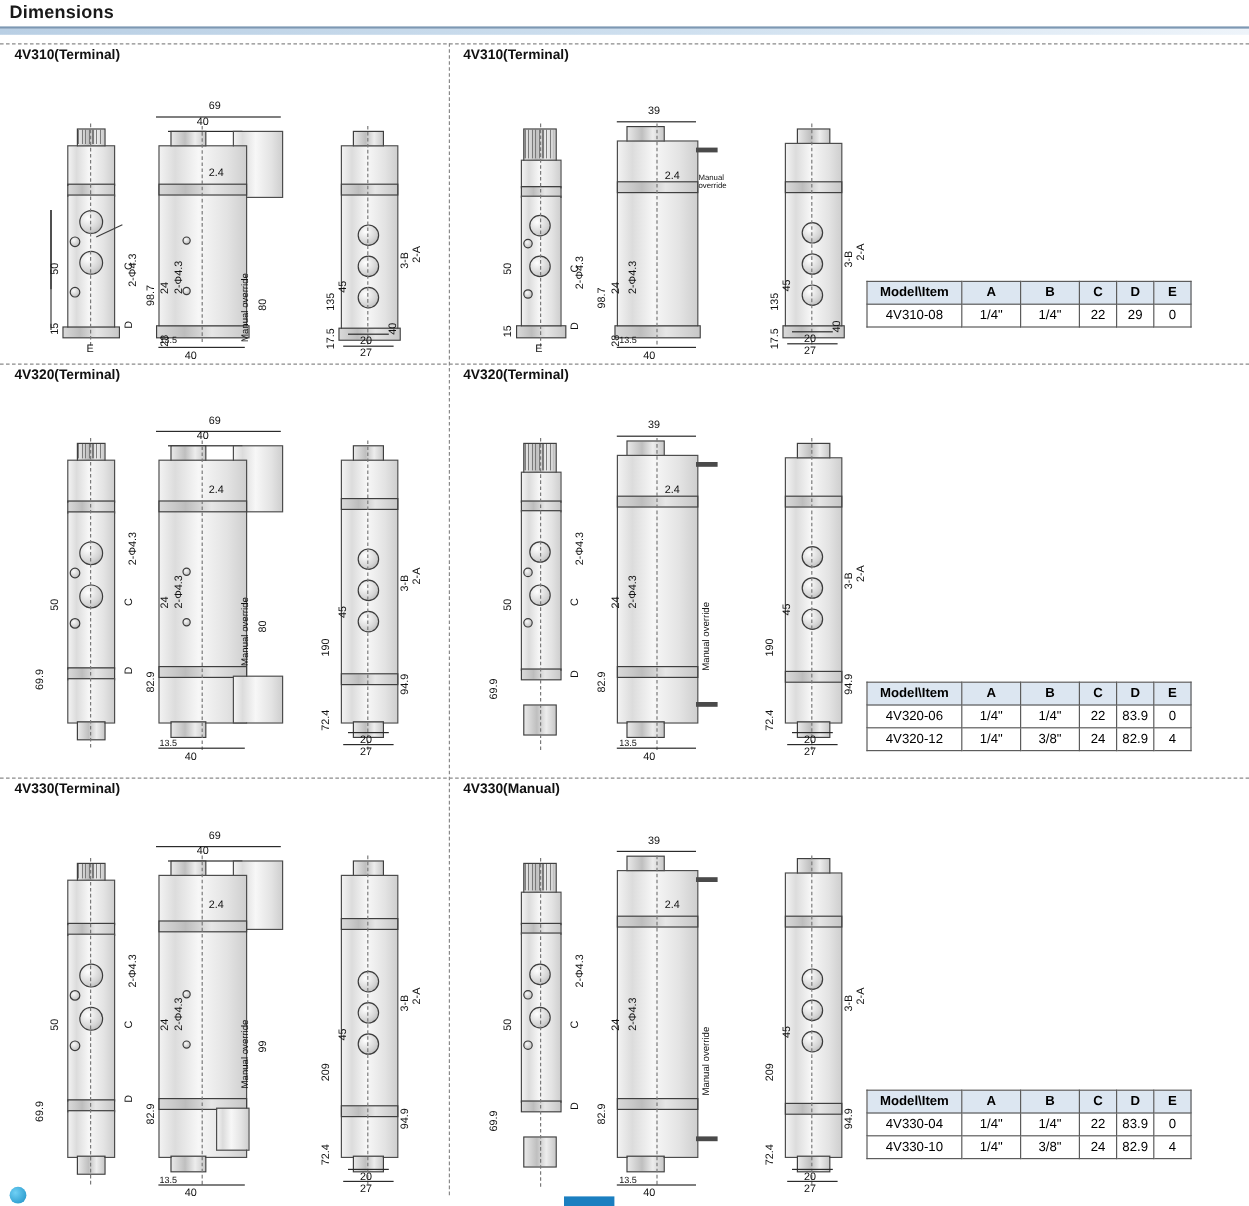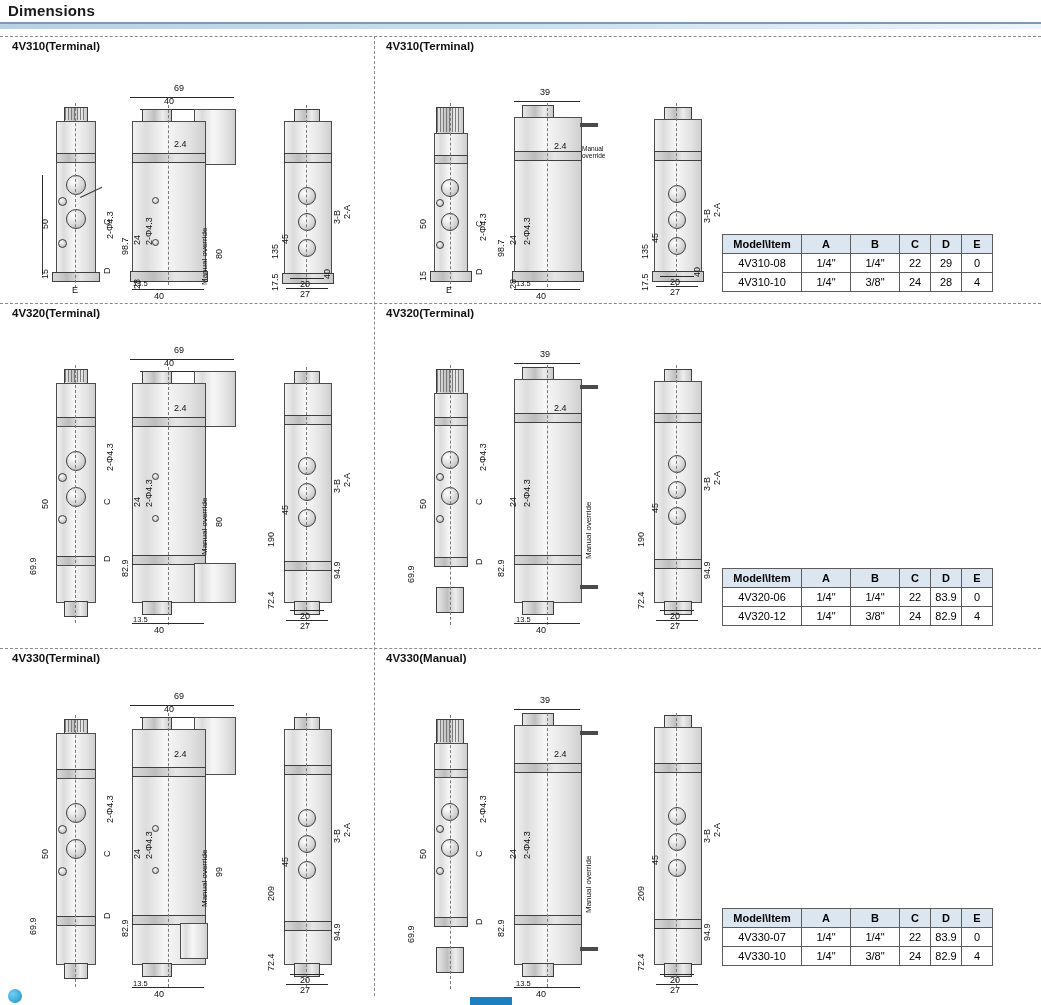--- a/index.html
+++ b/index.html
@@ -280,28 +280,20 @@
     <th class="wE">E</th>
   </tr>
   <tr>
     <td class="model">4V310-08</td>
     <td>1/4"</td>
     <td>1/4"</td>
     <td>22</td>
     <td>29</td>
     <td>0</td>
   </tr>
-  <tr>
-    <td class="model">4V310-10</td>
-    <td>1/4"</td>
-    <td>3/8"</td>
-    <td>24</td>
-    <td>28</td>
-    <td>4</td>
-  </tr>
 </tbody>
   </table>
 
 <div class="dwg" style="left:20px;top:328px;width:110px;height:300px;">
   <div class="coil" style="left:44px;top:22px;width:22px;height:14px;"></div>
   <div class="hatch" style="left:45px;top:23px;width:20px;height:12px;"></div>
   <div class="body" style="left:36px;top:36px;width:38px;height:34px;"></div>
   <div class="body-dark" style="left:36px;top:70px;width:38px;height:9px;"></div>
   <div class="body" style="left:36px;top:79px;width:38px;height:130px;"></div>
   <div class="circle" style="left:46px;top:104px;width:18px;height:18px;"></div>
@@ -595,21 +587,21 @@
   <tbody>
       <tr>
     <th class="model">Model\Item</th>
     <th class="wA">A</th>
     <th class="wB">B</th>
     <th class="wC">C</th>
     <th class="wD">D</th>
     <th class="wE">E</th>
   </tr>
   <tr>
-    <td class="model">4V330-07</td>
+    <td class="model">4V330-04</td>
     <td>1/4"</td>
     <td>1/4"</td>
     <td>22</td>
     <td>83.9</td>
     <td>0</td>
   </tr>
   <tr>
     <td class="model">4V330-10</td>
     <td>1/4"</td>
     <td>3/8"</td>

